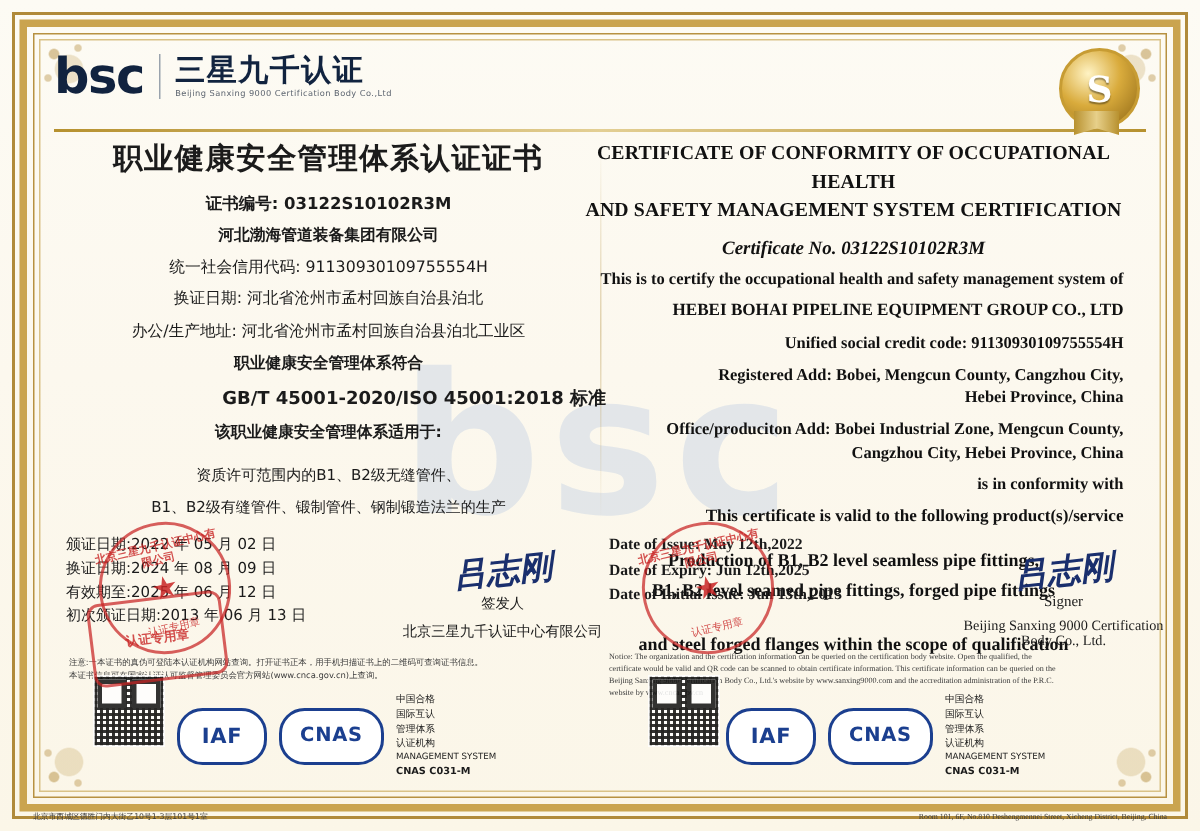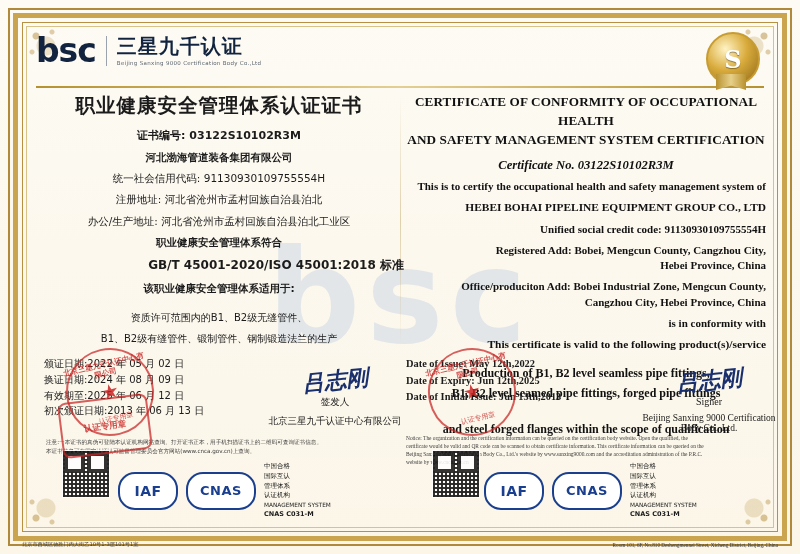--- a/index.html
+++ b/index.html
@@ -103,21 +103,21 @@
     position:absolute;left:16px;top:46px;width:30px;height:16px;
     background:linear-gradient(90deg,#b8912f,#e7d08a,#b8912f);
     clip-path:polygon(0 0,100% 0,100% 100%,50% 72%,0 100%);
   }
 
   
   .col{
     position:absolute;top:92px;z-index:2;
   }
   .col-cn{left:34px;width:370px;text-align:center;}
-  .col-en{left:406px;width:360px;text-align:center;}
+  .col-en{left:389px;width:360px;text-align:center;}
 
   .cn-title{
     font-family:"DejaVu Sans", sans-serif;
     font-size:19.5px;font-weight:bold;color:#1b1b1b;letter-spacing:1px;
     margin-top:0px;
     text-align:center;
   }
   .cn-no{
     font-family:"DejaVu Sans", sans-serif;
     font-size:11px;font-weight:bold;color:#1b1b1b;margin-top:9px;
@@ -324,21 +324,21 @@
   <div class="vsep"></div>
 
   <div class="col col-cn">
     <div class="cn-title">职业健康安全管理体系认证证书</div>
     <div class="cn-no">
       <span>证书编号:</span>
       <span>03122S10102R3M</span>
     </div>
     <div class="cn-line b">河北渤海管道装备集团有限公司</div>
     <div class="cn-line">统一社会信用代码: 91130930109755554H</div>
-    <div class="cn-line">注册地址: 河北省沧州市孟村回族自治县泊北</div>
+    <div class="cn-line">换证日期: 河北省沧州市孟村回族自治县泊北</div>
     <div class="cn-line">办公/生产地址: 河北省沧州市孟村回族自治县泊北工业区</div>
     <div class="cn-line b">职业健康安全管理体系符合</div>
     <div class="cn-std">GB/T 45001-2020/ISO 45001:2018 标准</div>
     <div class="cn-line b">该职业健康安全管理体系适用于:</div>
     <div class="cn-scope">资质许可范围内的B1、B2级无缝管件、</div>
     <div class="cn-scope" style="margin-top:2px">B1、B2级有缝管件、锻制管件、钢制锻造法兰的生产</div>
   </div>
 
   <div class="col col-en">
     <div class="en-title">CERTIFICATE OF CONFORMITY OF OCCUPATIONAL HEALTH</div>

